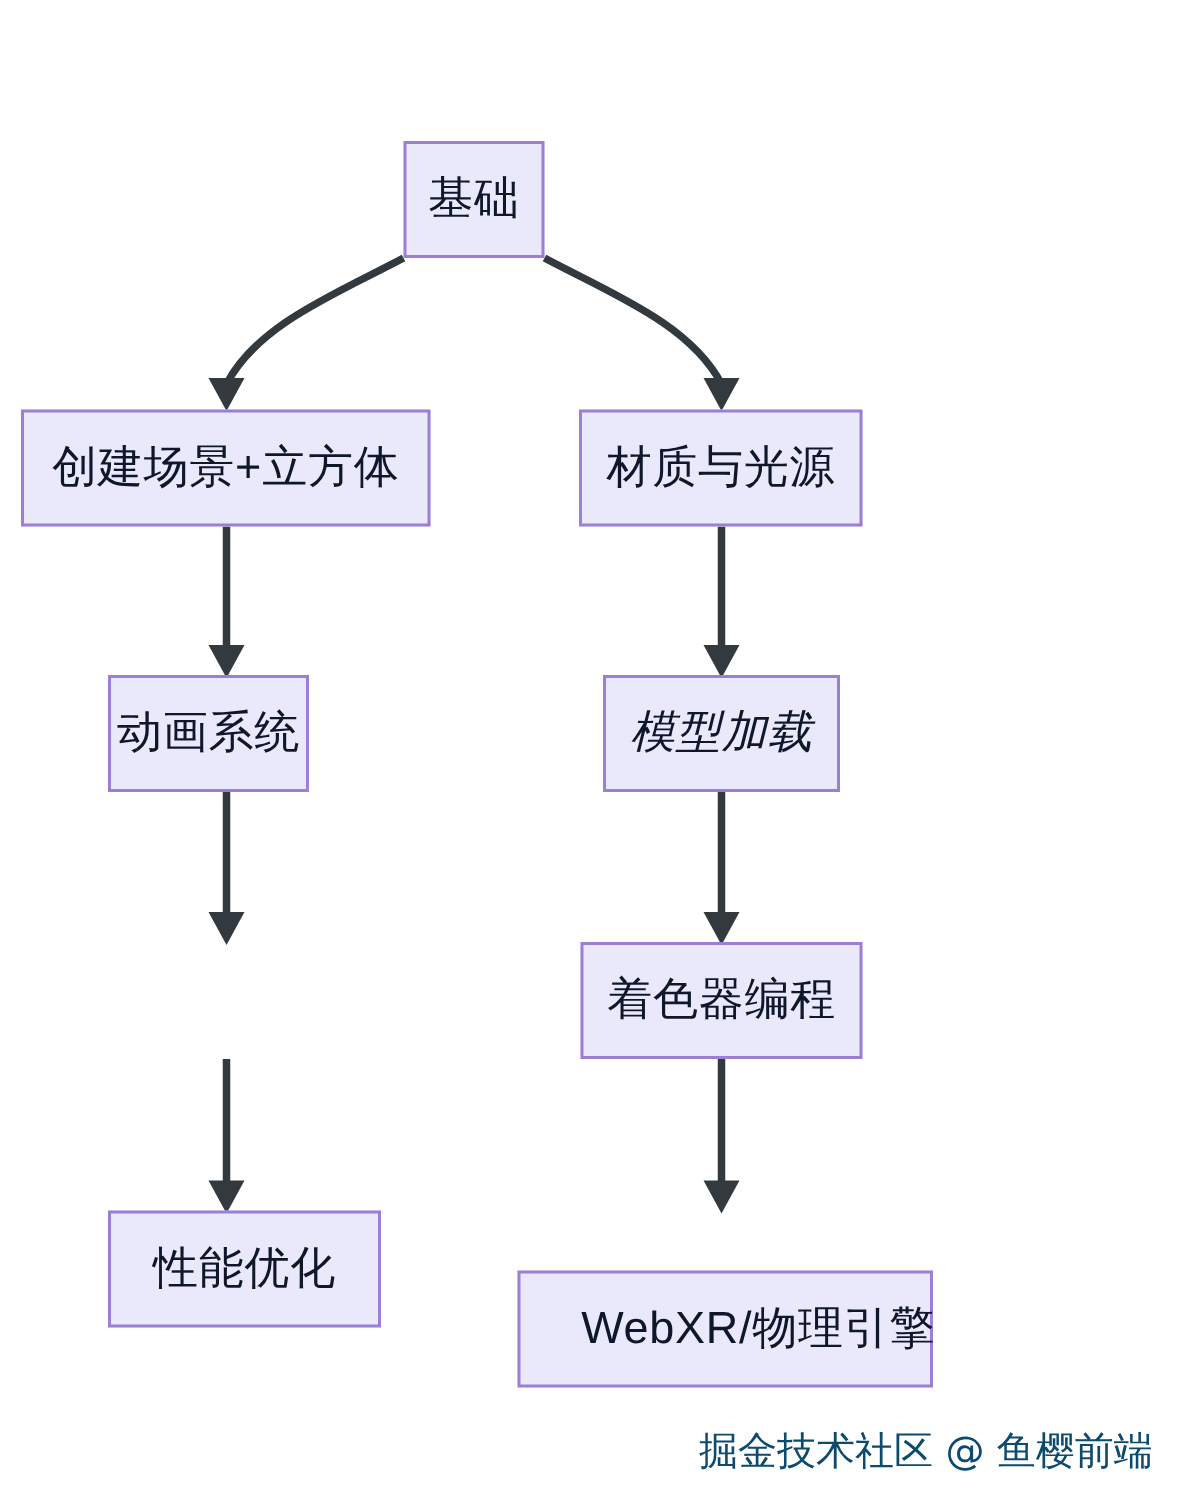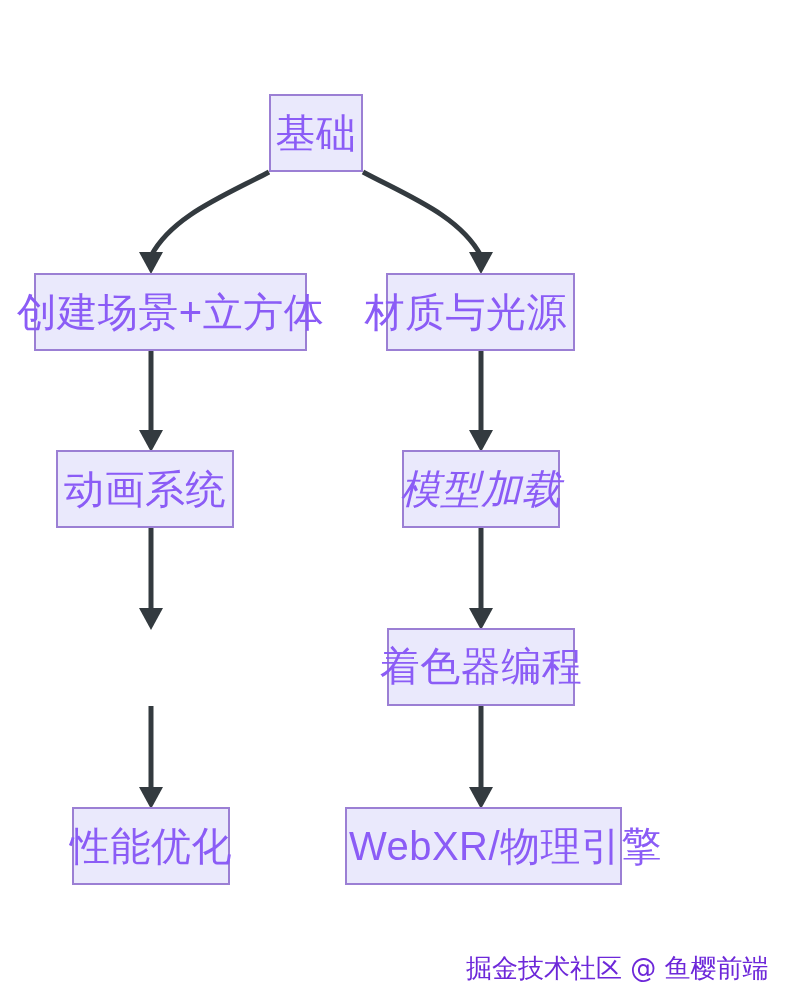--- a/index.html
+++ b/index.html
@@ -46,43 +46,43 @@
 
   
   .node {
     position: absolute;
     box-sizing: border-box;
     background: #eae9fc;
     border: 2px solid #9b7fd4;
     display: flex;
     align-items: center;
     justify-content: center;
-    color: #8b5cf6;
-    font-size: 40px;
+    color: #0f172a;
+    font-size: 30px;
     line-height: 1;
     letter-spacing: 0.5px;
     white-space: nowrap;
     font-weight: 400;
   }
   .node-label {
     display: block;
     padding: 0 6px;
   }
 
   
   #watermark {
     position: absolute;
     left: 466px;
     top: 948px;
     width: 300px;
     height: 40px;
     display: flex;
     align-items: center;
     justify-content: flex-start;
-    color: #6d28d9;
+    color: #0c4a6e;
     font-size: 26px;
     line-height: 1;
     white-space: nowrap;
     font-family: "DejaVu Sans", "Liberation Sans", sans-serif;
   }
 </style>
 </head>
 <body>
 
 <div id="diagram-canvas">
@@ -127,46 +127,46 @@
     <g>
       <line class="edge-path" x1="481" y1="706" x2="481" y2="789"></line>
       <polygon class="edge-head" points="469,787 493,787 481,809"></polygon>
     </g>
   </svg>
 
   <div class="node" style="left:269px; top:94px; width:94px; height:78px;">
     <span class="node-label">基础</span>
   </div>
 
-  <div class="node" style="left:14px; top:273px; width:273px; height:78px;margin-left:20px;">
+  <div class="node" style="left:14px; top:273px; width:273px; height:78px;">
     <span class="node-label">创建场景+立方体</span>
   </div>
 
-  <div class="node" style="left:386px; top:273px; width:189px; height:78px;justify-content:flex-end;">
+  <div class="node" style="left:386px; top:273px; width:189px; height:78px;">
     <span class="node-label">材质与光源</span>
   </div>
 
-  <div class="node" style="left:56px; top:450px; width:178px; height:78px;">
+  <div class="node" style="left:72px; top:450px; width:134px; height:78px;">
     <span class="node-label">动画系统</span>
   </div>
 
   <div class="node" style="left:402px; top:450px; width:158px; height:78px;font-style:italic;">
     <span class="node-label">模型加载</span>
   </div>
 
 
   <div class="node" style="left:387px; top:628px; width:188px; height:78px;font-family:Liberation Serif, serif;">
     <span class="node-label">着色器编程</span>
   </div>
 
-  <div class="node" style="left:72px; top:807px; width:158px; height:78px;justify-content:center;">
+  <div class="node" style="left:72px; top:807px; width:182px; height:78px;justify-content:center;">
     <span class="node-label">性能优化</span>
   </div>
 
-  <div class="node" style="left:345px; top:807px; width:277px; height:78px;padding-left:44px;">
+  <div class="node" style="left:345px; top:847px; width:277px; height:78px;padding-left:44px;">
     <span class="node-label">WebXR/物理引擎</span>
   </div>
 
   <div id="watermark">
     <span>掘金技术社区 @ 鱼樱前端</span>
   </div>
 
 </div>
 
 </body></html>

